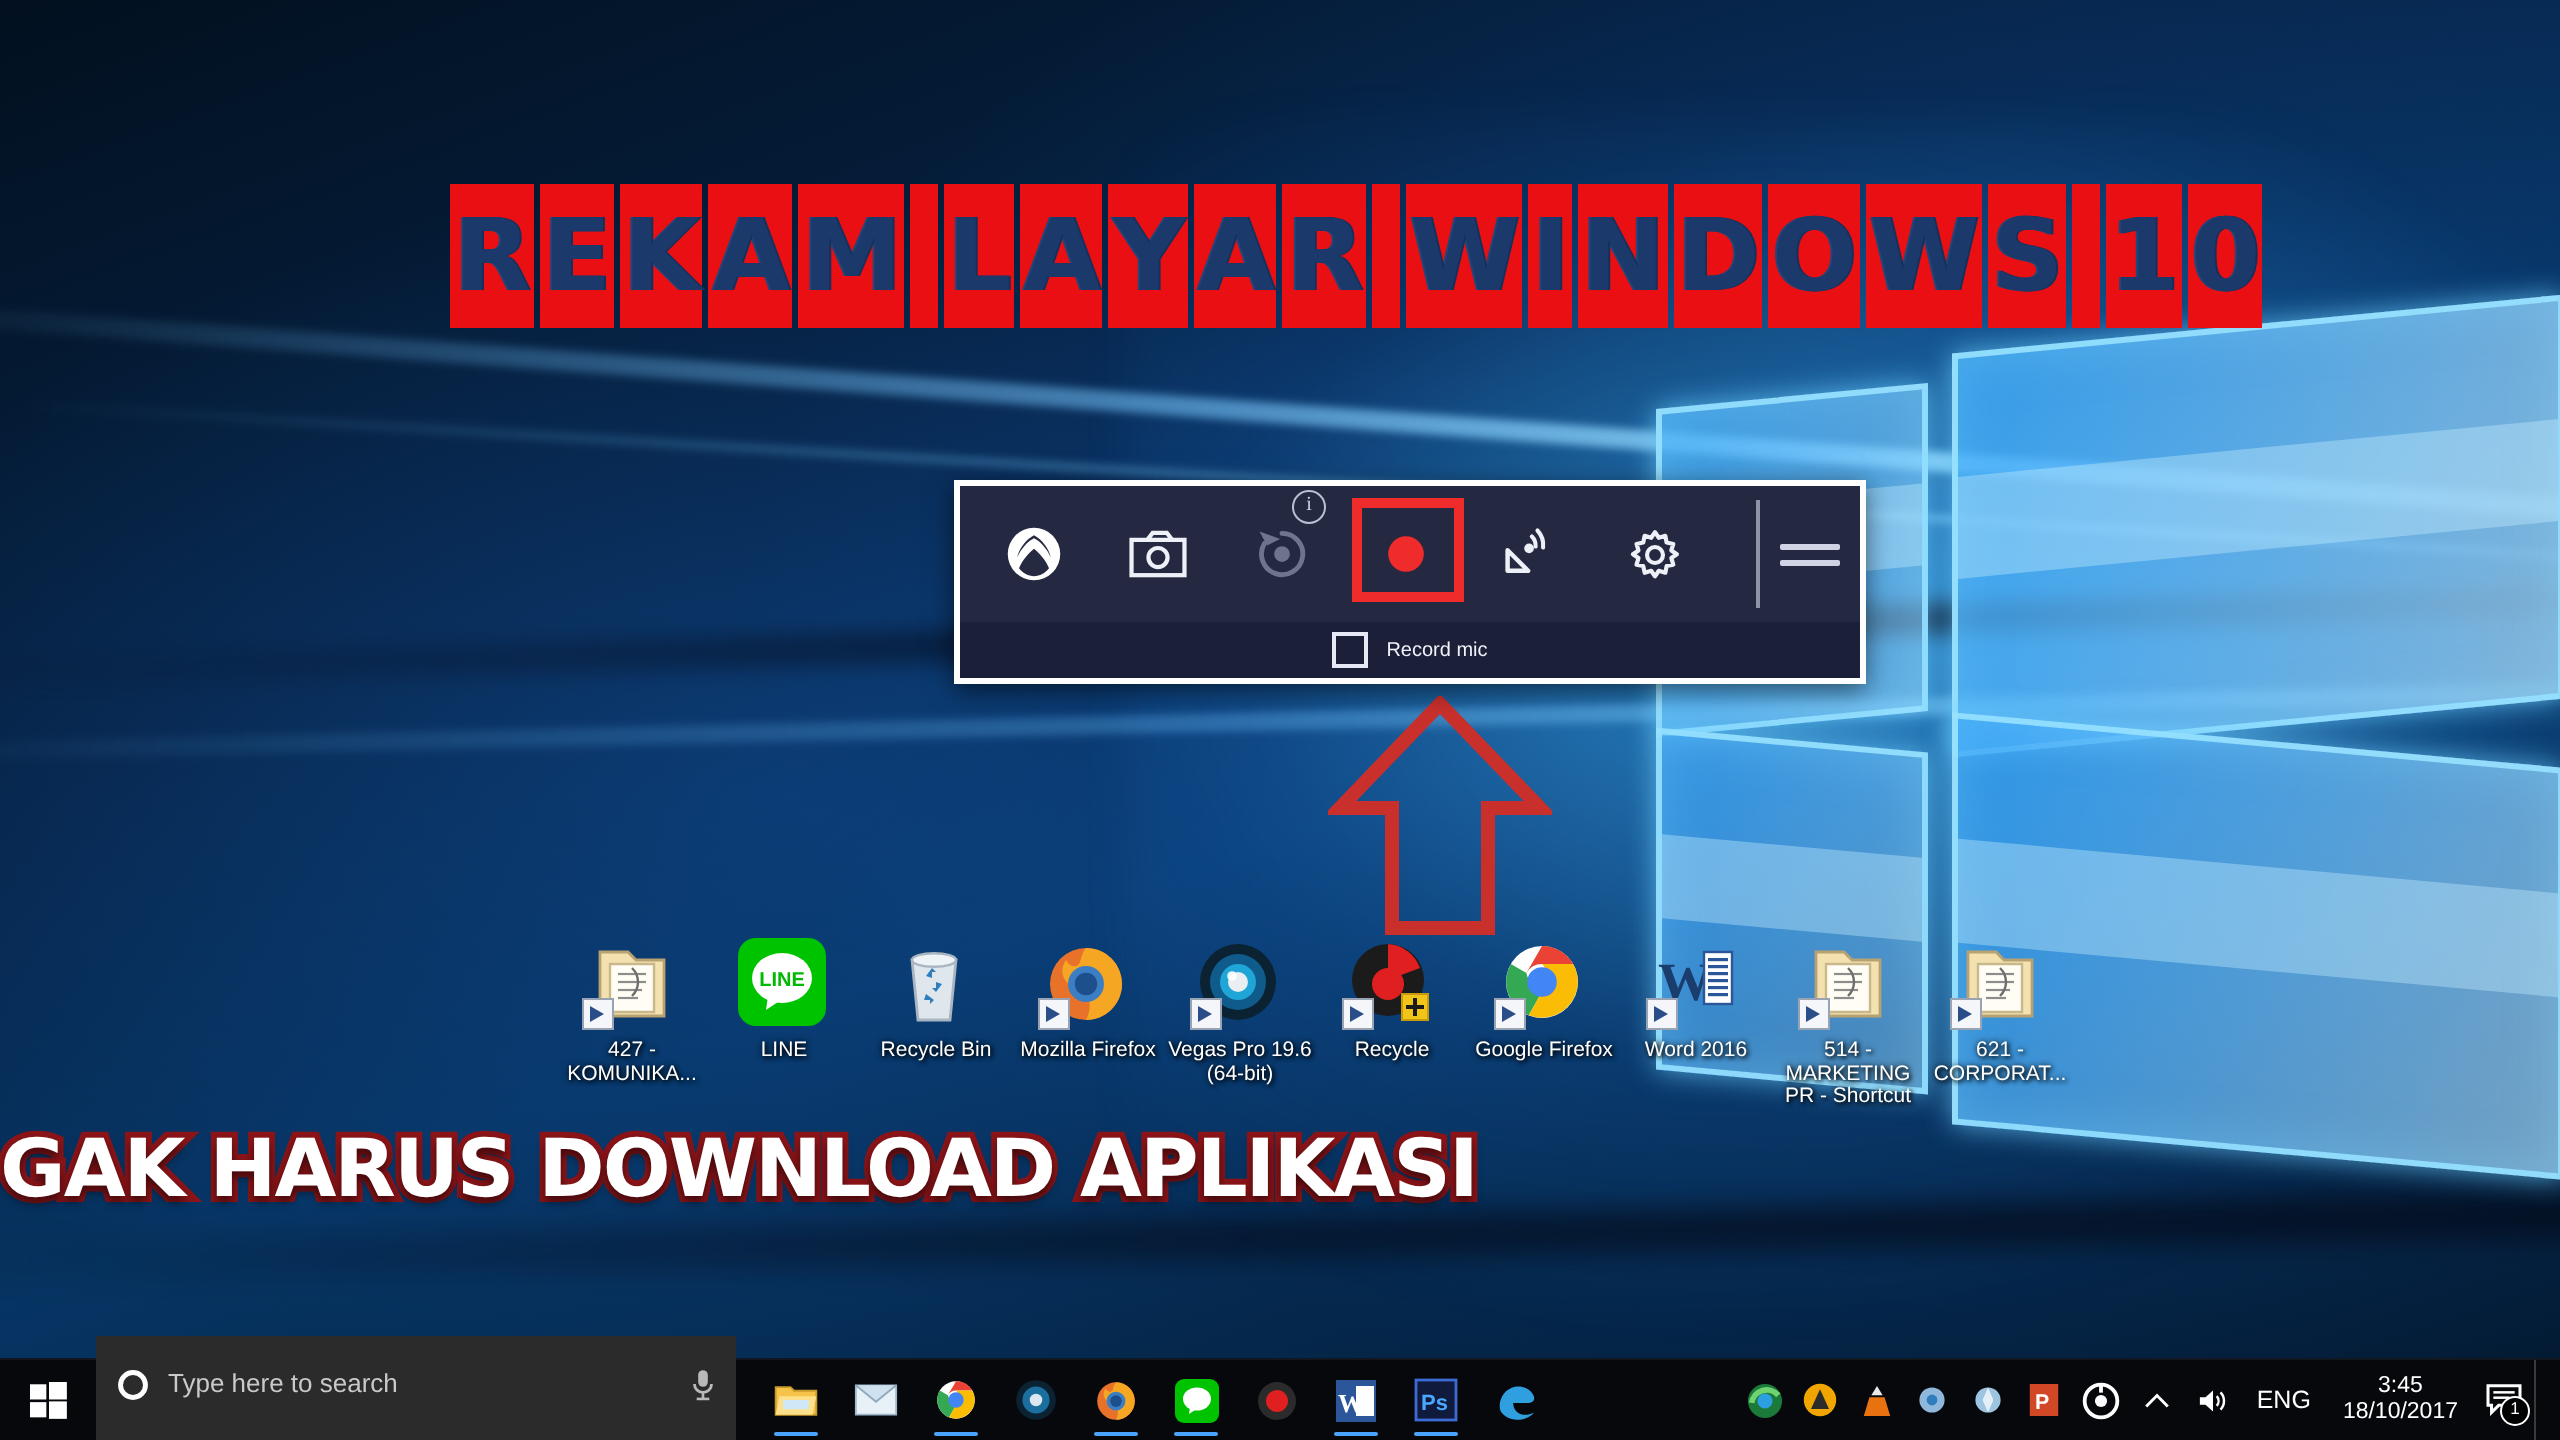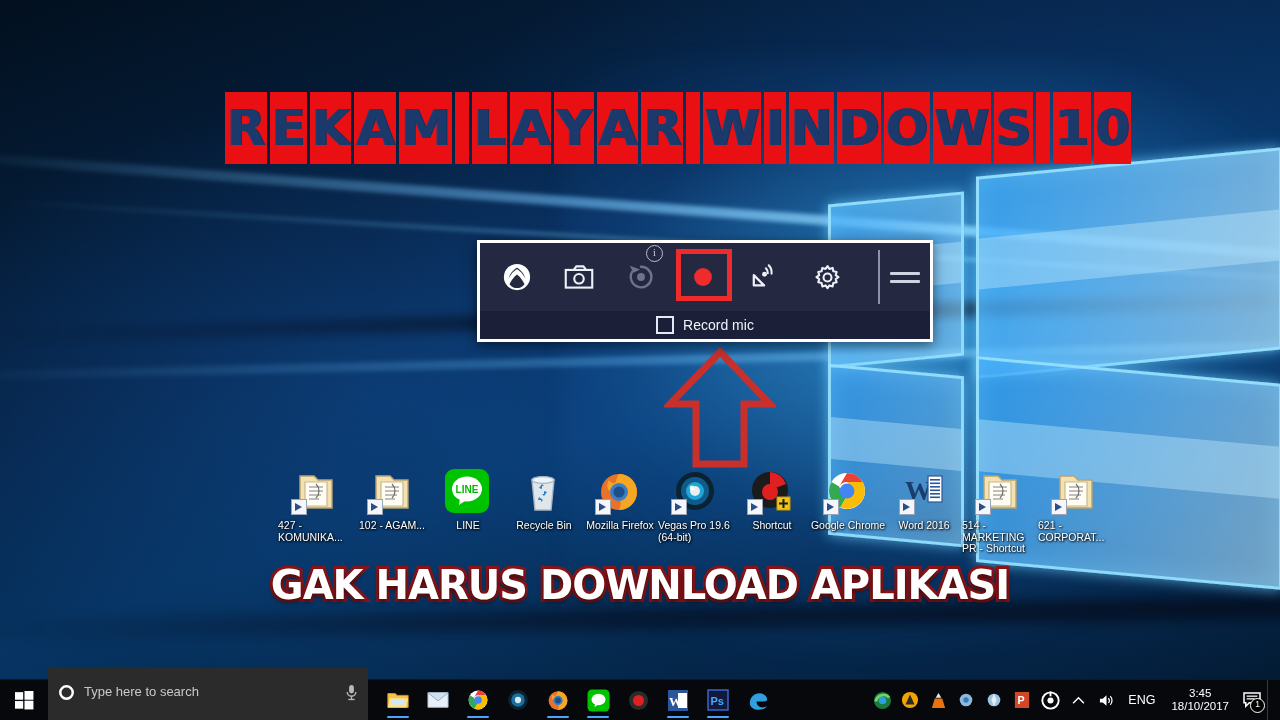--- a/index.html
+++ b/index.html
@@ -61,37 +61,37 @@
   .gb-divider{width:2px;height:54px;background:#8f93a8;margin:0 10px 0 4px;}
   .gb-handle{width:30px;height:56px;display:flex;flex-direction:column;justify-content:center;gap:5px;margin-right:4px;}
   .gb-handle i{display:block;height:3px;background:#cfd3e4;border-radius:1px;}
   .rec-highlight{position:absolute;left:196px;top:6px;width:56px;height:52px;
     border:5px solid #ef2b2b;box-sizing:border-box;}
   .info-badge{position:absolute;left:166px;top:2px;width:15px;height:15px;border-radius:50%;
     border:1.5px solid #b9bed2;color:#cfd3e4;font-size:10px;line-height:13px;text-align:center;
     font-family:"Liberation Serif",serif;}
   .gb-bottom{height:28px;background:#1b2038;display:flex;align-items:center;justify-content:center;gap:9px;}
   .gb-check{width:14px;height:14px;border:2px solid #e6e9f5;background:transparent;}
-  .gb-bottom span{color:#f0f2fa;font-size:14px;font-family:"Liberation Sans",sans-serif;}
+  .gb-bottom span{color:#f0f2fa;font-size:10px;font-family:"Liberation Sans",sans-serif;}
 
   
   .arrow{position:absolute;left:664px;top:348px;z-index:25;}
 
   
   .icons{position:absolute;left:278px;top:468px;display:flex;gap:0;z-index:15;}
   .dicon{width:76px;display:flex;flex-direction:column;align-items:center;}
   .dicon .art{width:48px;height:48px;position:relative;}
-  .dicon .lbl{margin-top:4px;text-align:left;font-size:10.5px;line-height:11.5px;color:#ffffff;
+  .dicon .lbl{margin-top:4px;text-align:center;font-size:10.5px;line-height:11.5px;color:#ffffff;
     text-shadow:1px 1px 2px rgba(0,0,0,.95),0 0 3px rgba(0,0,0,.9);font-family:"Liberation Sans",sans-serif;}
   .shortcut-arrow{position:absolute;left:-1px;bottom:1px;width:14px;height:14px;background:#f4f6fa;border:1px solid #9aa3b4;}
   .shortcut-arrow:after{content:"";position:absolute;left:3px;top:3px;width:0;height:0;
     border-left:7px solid #2b4d8a;border-top:4px solid transparent;border-bottom:4px solid transparent;}
 
   
-  .caption{position:absolute;left:0;right:0;top:562px;text-align:center;z-index:22;}
+  .caption{position:absolute;left:0;right:0;top:562px;text-align:left;z-index:22;}
   .caption span{
     font-family:"DejaVu Sans",sans-serif;font-weight:bold;font-size:40px;letter-spacing:-1px;
     color:#ffffff;
     -webkit-text-stroke:6px #8b1418;
     paint-order:stroke fill;
     text-shadow:0 3px 5px rgba(0,0,0,.55);
   }
 
   
   .taskbar{position:absolute;left:0;bottom:0;width:1280px;height:40px;background:#06080c;
@@ -286,34 +286,20 @@
       <path d="M17 19 h14"></path>
               <path d="M17 23 h14"></path>
               <path d="M17 27 h12"></path>
               <path d="M17 31 h10"></path>
     </g>
     <path d="M24 16 C28 20 28 26 24 30" fill="none" stroke="#6d6d6d" stroke-width="1.2"></path>
   </svg><div class="shortcut-arrow"></div></div>
         <div class="lbl">427 - KOMUNIKA...</div>
       </div>
       <div class="dicon">
-        <div class="art"><svg width="48" height="48" viewBox="0 0 48 48">
-    <path d="M8 8 L22 8 L26 12 L40 12 L40 40 L8 40 Z" fill="#f3e2b0" stroke="#b8a271" stroke-width="1.4"></path>
-    <path d="M13 14 L35 14 L35 38 L13 38 Z" fill="#fffdf4" stroke="#c9b88c" stroke-width="1.2"></path>
-    <g stroke="#8d8d8d" stroke-width="1.1">
-      <path d="M17 19 h14"></path>
-              <path d="M17 23 h14"></path>
-              <path d="M17 27 h12"></path>
-              <path d="M17 31 h10"></path>
-    </g>
-    <path d="M24 16 C28 20 28 26 24 30" fill="none" stroke="#6d6d6d" stroke-width="1.2"></path>
-  </svg><div class="shortcut-arrow"></div></div>
-        <div class="lbl">102 - AGAM...</div>
-      </div>
-      <div class="dicon">
         <div class="art"><svg width="46" height="46" viewBox="0 0 46 46">
     <rect x="1" y="1" width="44" height="44" rx="9" fill="#00c300"></rect>
     <ellipse cx="23" cy="21" rx="15" ry="12.5" fill="#ffffff"></ellipse>
     <path d="M16 30 L15 37 L24 31 Z" fill="#ffffff"></path>
     <text x="23" y="25" text-anchor="middle" font-family="Liberation Sans" font-size="10" font-weight="bold" fill="#00b900">LINE</text>
   </svg></div>
         <div class="lbl">LINE</div>
       </div>
       <div class="dicon">
         <div class="art"><svg width="46" height="46" viewBox="0 0 46 46">
@@ -347,31 +333,31 @@
         <div class="lbl">Vegas Pro 19.6 (64-bit)</div>
       </div>
       <div class="dicon">
         <div class="art"><svg width="46" height="46" viewBox="0 0 46 46">
     <circle cx="22" cy="22" r="18" fill="#1b1b1b"></circle>
     <path d="M22 4 A18 18 0 0 1 38 16 L22 22 Z" fill="#e02020"></path>
     <circle cx="22" cy="24" r="8" fill="#e02020"></circle>
     <rect x="29" y="29" width="13" height="13" fill="#f0c419" stroke="#c89a0c" stroke-width="1"></rect>
     <path d="M35.5 31 L35.5 40 M31 35.5 L40 35.5" stroke="#1b1b1b" stroke-width="2"></path>
   </svg><div class="shortcut-arrow"></div></div>
-        <div class="lbl">Shortcut</div>
+        <div class="lbl">Recycle</div>
       </div>
       <div class="dicon">
         <div class="art"><svg width="46" height="46" viewBox="0 0 46 46">
     <circle cx="23" cy="23" r="18" fill="#ffffff"></circle>
     <path d="M23 5 A18 18 0 0 1 38.6 14 L23 14 A9 9 0 0 0 15.2 18.5 Z" fill="#ea4335"></path>
     <path d="M7.4 14 A18 18 0 0 0 16.4 39.6 L24 26 A9 9 0 0 1 15.2 18.5 Z" fill="#34a853"></path>
     <path d="M38.6 14 A18 18 0 0 1 16.4 39.6 L24 26 A9 9 0 0 0 23 14 Z" fill="#fbbc05"></path>
     <circle cx="23" cy="23" r="7.4" fill="#4285f4"></circle>
   </svg><div class="shortcut-arrow"></div></div>
-        <div class="lbl">Google Chrome</div>
+        <div class="lbl">Google Firefox</div>
       </div>
       <div class="dicon">
         <div class="art"><svg width="46" height="46" viewBox="0 0 46 46">
     <text x="5" y="32" font-family="Liberation Serif" font-size="27" font-weight="bold" fill="#1b3d6d">W</text>
     <rect x="28" y="8" width="14" height="26" fill="#ffffff" stroke="#2b579a" stroke-width="1.2"></rect>
     <g fill="#2b579a">
       <rect x="30" y="11" width="10" height="1.6"></rect>
               <rect x="30" y="14.5" width="10" height="1.6"></rect>
       <rect x="30" y="18" width="10" height="1.6"></rect>
               <rect x="30" y="21.5" width="10" height="1.6"></rect>

